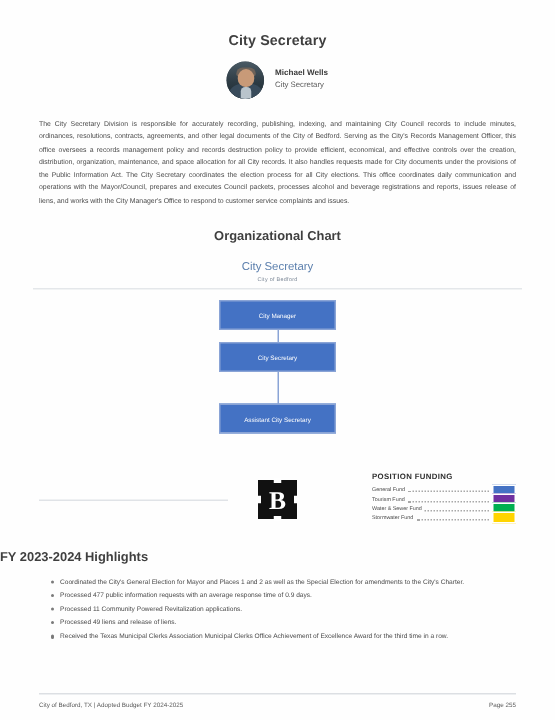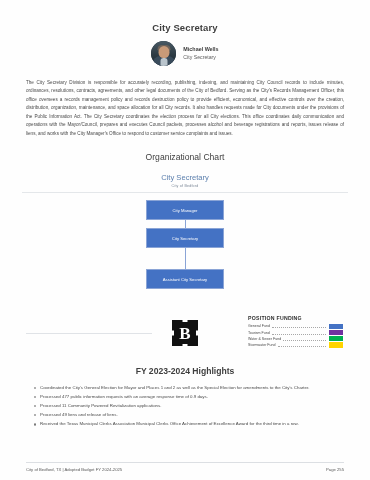--- a/index.html
+++ b/index.html
@@ -113,21 +113,21 @@
     font-size: 4.6px;
     line-height: 1.85;
     text-align: justify;
     color: #4a4a4a;
   }
 
   
   .section-title {
     text-align: center;
     font-size: 8.6px;
-    font-weight: normal;
+    font-weight: bold;
     color: #3f3f3f;
     margin-top: 14px;
   }
   .org-header {
     text-align: center;
     margin-top: 11px;
   }
   .org-header-title {
     font-size: 7.6px;
     color: #5b7fad;
@@ -248,21 +248,21 @@
   }
   .legend-swatch {
     width: 14px;
     height: 5.4px;
     flex: 0 0 auto;
     border: 0.4px solid #ffffff;
   }
 
   
   .highlights-title {
-    text-align: center;
+    text-align: left;
     font-size: 8.6px;
     font-weight: bold;
     color: #3f3f3f;
     margin-top: 8px;
   }
   .bullets {
     margin: 7px 30px 0 34px;
     padding: 0;
     list-style: none;
   }

